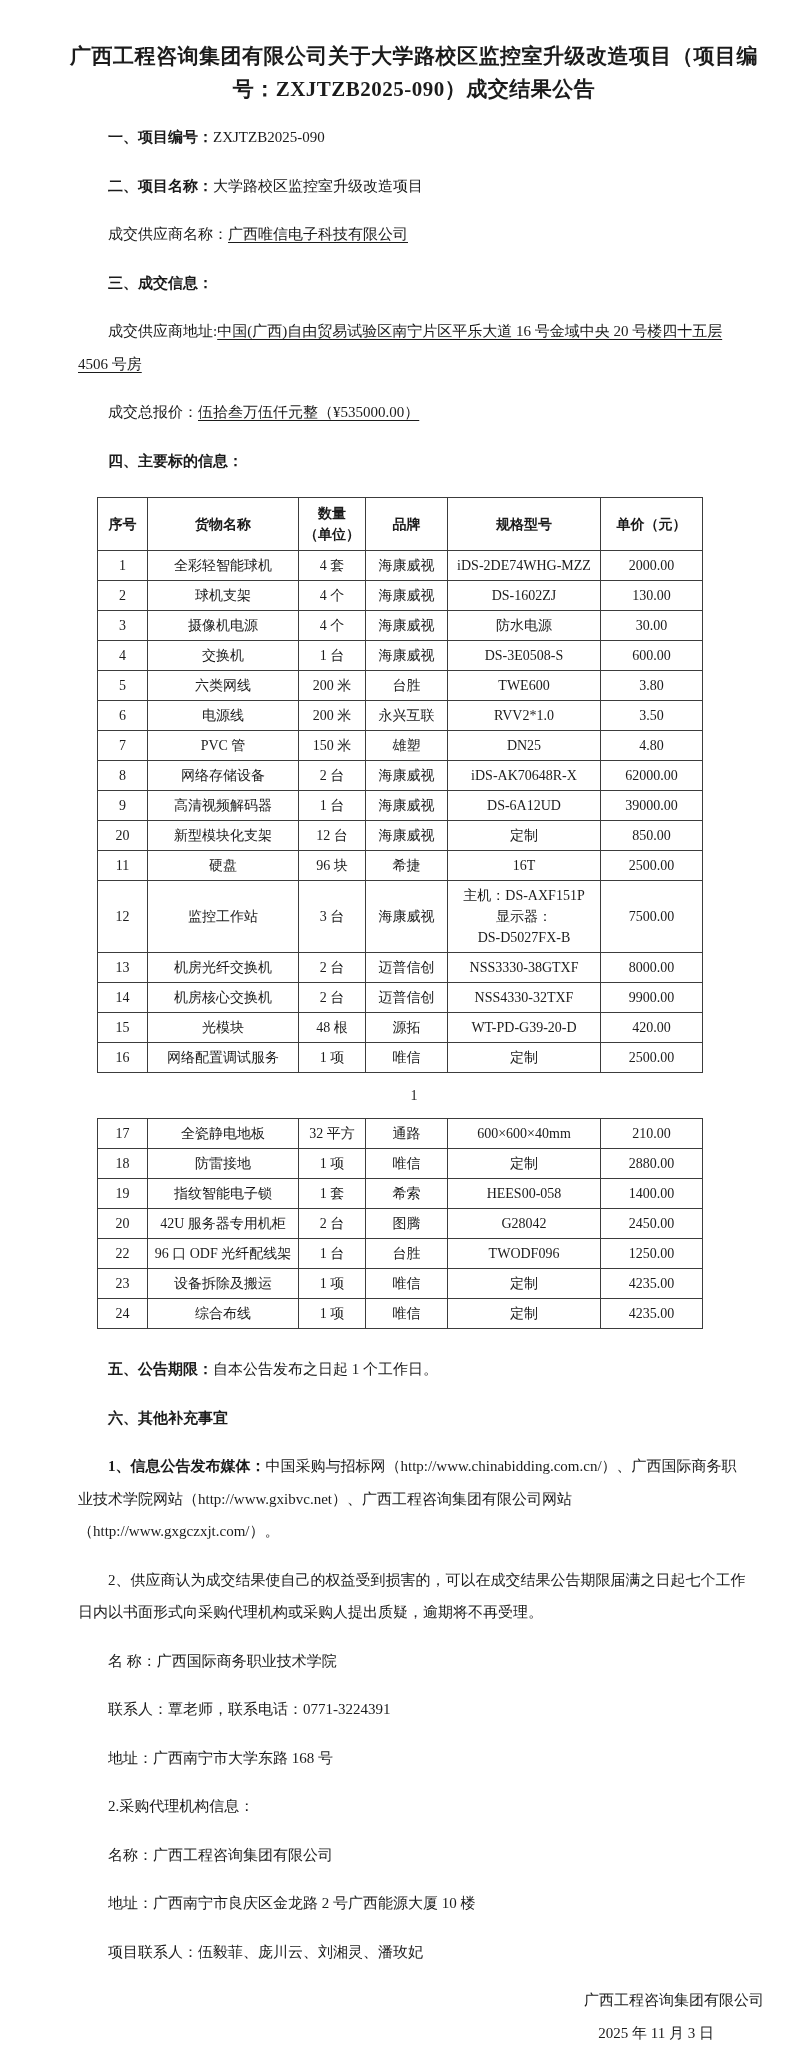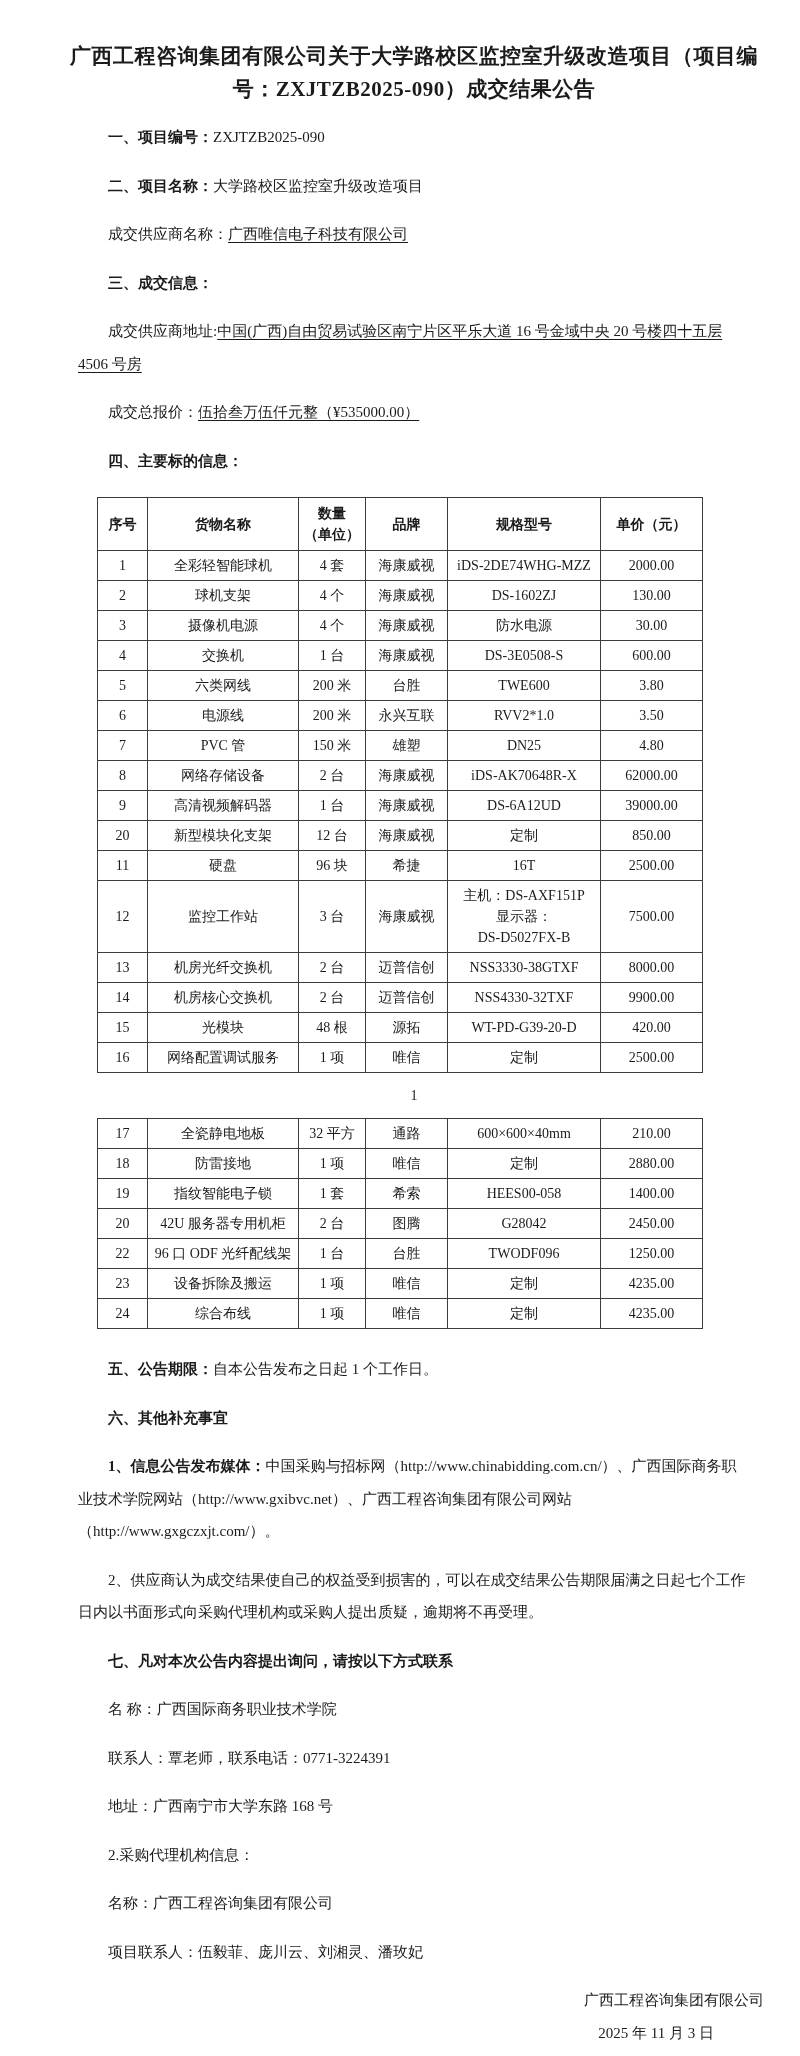--- a/index.html
+++ b/index.html
@@ -293,26 +293,26 @@
 
   <p class="line"><span class="b">五、公告期限：</span><span>自本公告发布之日起 1 个工作日。</span></p>
 
   <div class="sec6">
     <p class="line"><span class="b">六、其他补充事宜</span></p>
     <p class="line"><span class="b">1、信息公告发布媒体：</span><span>中国采购与招标网（http://www.chinabidding.com.cn/）、广西国际商务职业技术学院网站（http://www.gxibvc.net）、广西工程咨询集团有限公司网站（http://www.gxgczxjt.com/）。</span></p>
     <p class="line">2、供应商认为成交结果使自己的权益受到损害的，可以在成交结果公告期限届满之日起七个工作日内以书面形式向采购代理机构或采购人提出质疑，逾期将不再受理。</p>
   </div>
 
   <div class="sec7">
-    <p class="line"><span class="b">七、凡对本次公告内容提出询问，请按以下方式联系</span></p>
     <p class="line">名 称：广西国际商务职业技术学院</p>
     <p class="line">联系人：覃老师，联系电话：0771-3224391</p>
     <p class="line">地址：广西南宁市大学东路 168 号</p>
     <p class="line">2.采购代理机构信息：</p>
     <p class="line">名称：广西工程咨询集团有限公司</p>
+    <p class="line">地址：广西南宁市良庆区金龙路 2 号广西能源大厦 10 楼</p>
     <p class="line">项目联系人：伍毅菲、庞川云、刘湘灵、潘玫妃</p>
   </div>
 
   <div class="footer">
     <p class="company">广西工程咨询集团有限公司</p>
     <p class="date">2025 年 11 月 3 日</p>
   </div>
 
   <p class="pagenum">2</p>
 

